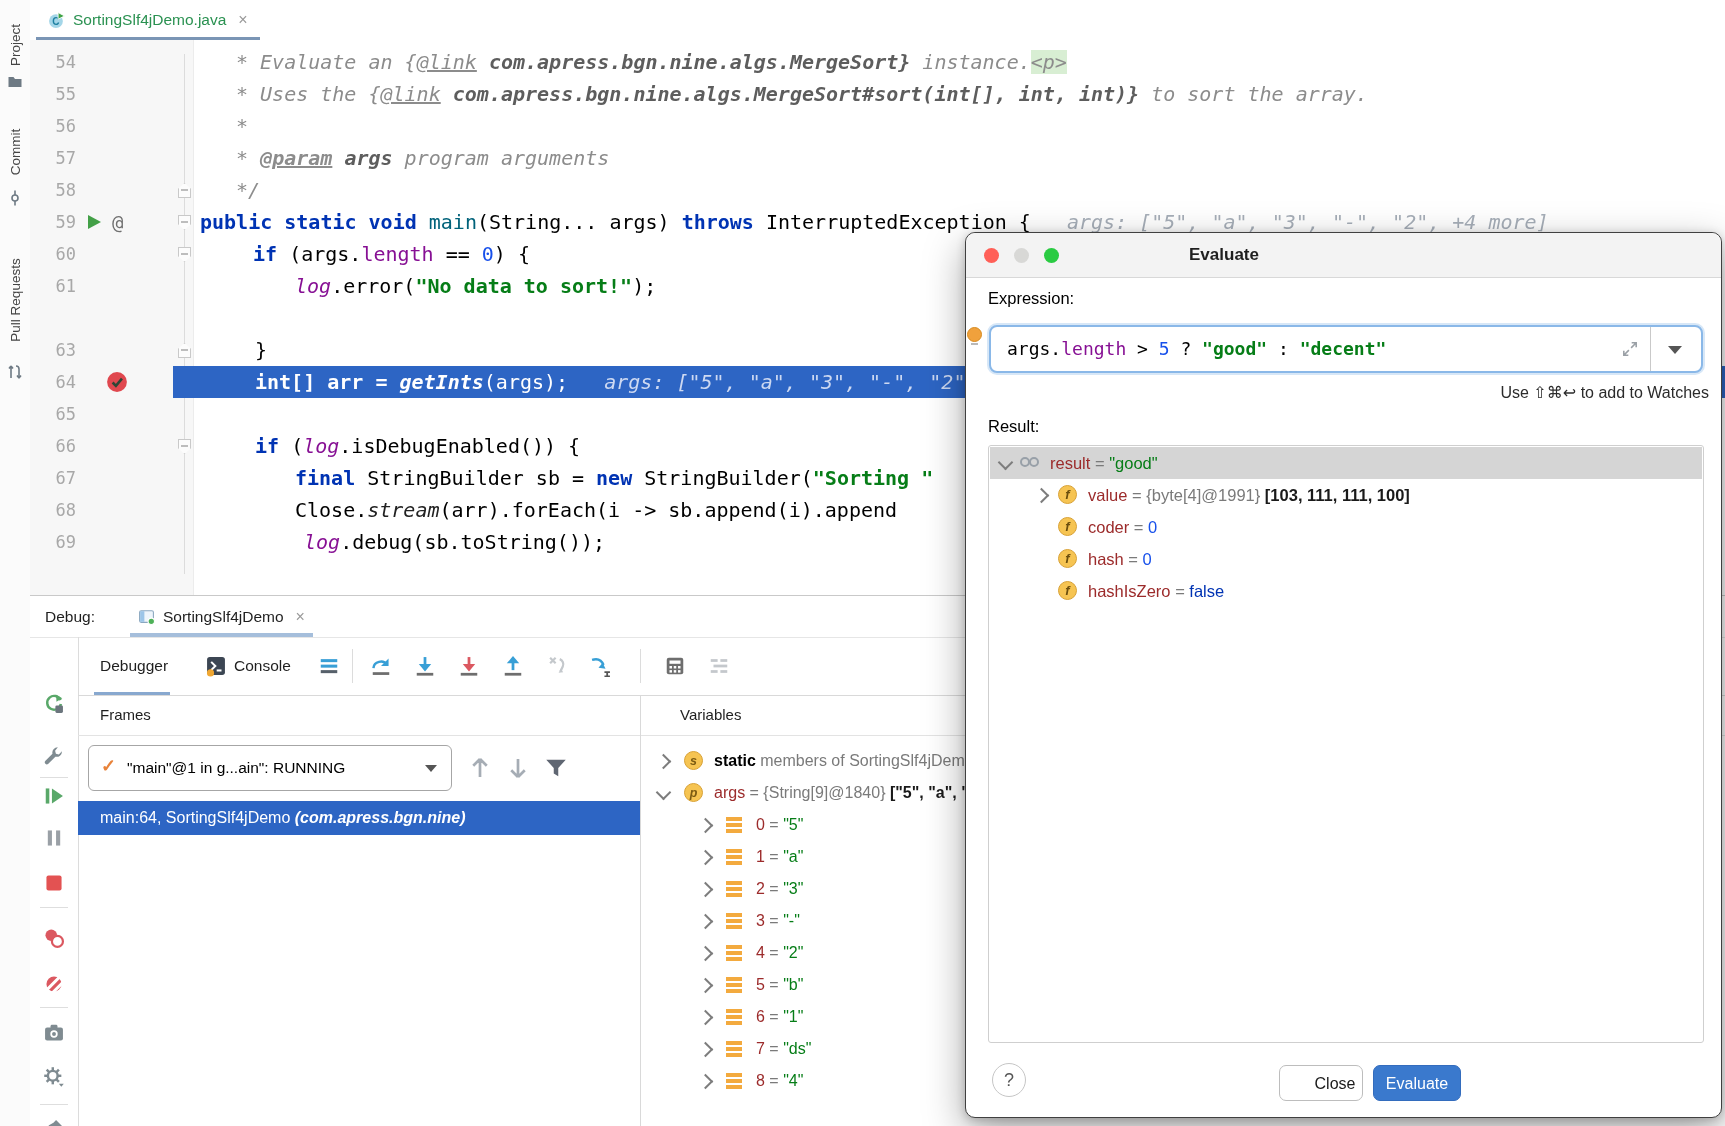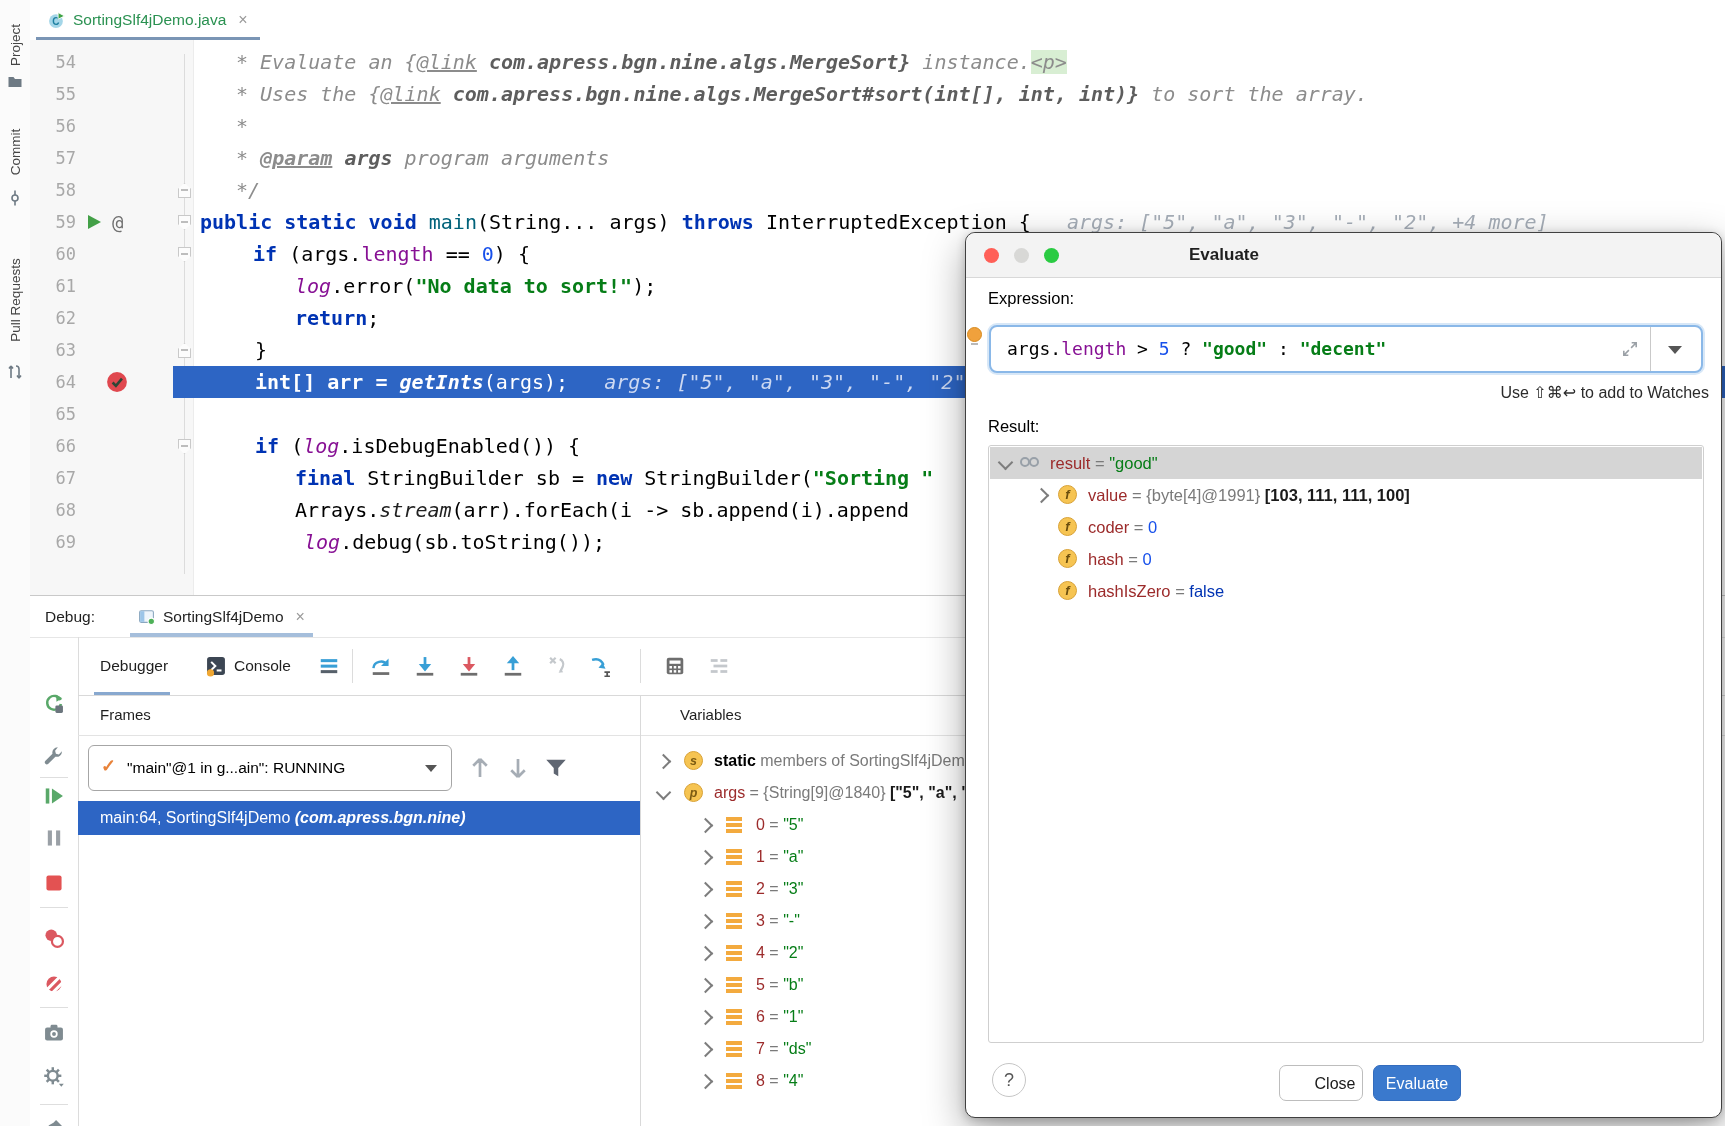--- a/index.html
+++ b/index.html
@@ -198,24 +198,20 @@
         </div>
         <div class="code-row" style="top: 192px;">
           <span class="lnum">60</span>
           <span class="g-fold f-down"></span>
           <span class="ltext" style="left: 209px; margin-left: 14px;"><span class="tk-kw">if</span><span class="tk-p"> (args.</span><span class="tk-fld">length</span><span class="tk-p"> == </span><span class="tk-num">0</span><span class="tk-p">) {</span></span>
         </div>
         <div class="code-row" style="top: 224px;">
           <span class="lnum">61</span>
           <span class="ltext" style="left: 265px;"><span class="tk-fldi">log</span><span class="tk-p">.error(</span><span class="tk-str">"No data to sort!"</span><span class="tk-p">);</span></span>
         </div>
-        <div class="code-row" style="top: 256px;">
-          <span class="lnum">62</span>
-          <span class="ltext" style="left: 265px;"><span class="tk-kw">return</span><span class="tk-p">;</span></span>
-        </div>
         <div class="code-row" style="top: 288px; text-decoration: underline;">
           <span class="lnum">63</span>
           <span class="g-fold f-up"></span>
           <span class="ltext" style="left: 225px;"><span class="tk-p">}</span></span>
         </div>
         <div class="code-row exec" style="top: 320px;">
           <span class="lnum">64</span>
           <span class="g-bp">
             <svg viewBox="0 0 20 20">
               <circle cx="10" cy="10" r="9" fill="#e0484f"></circle>
@@ -232,21 +228,21 @@
           <span class="lnum">66</span>
           <span class="g-fold f-down"></span>
           <span class="ltext" style="left: 225px;"><span class="tk-kw">if</span><span class="tk-p"> (</span><span class="tk-fldi">log</span><span class="tk-p">.isDebugEnabled()) {</span></span>
         </div>
         <div class="code-row" style="top: 416px;">
           <span class="lnum">67</span>
           <span class="ltext" style="left: 265px;"><span class="tk-kw">final</span><span class="tk-p"> StringBuilder sb = </span><span class="tk-kw">new</span><span class="tk-p"> StringBuilder(</span><span class="tk-str">"Sorting "</span></span>
         </div>
         <div class="code-row" style="top: 448px;">
           <span class="lnum">68</span>
-          <span class="ltext" style="left: 265px;"><span class="tk-p">Arrays.</span><span class="tk-itl">stream</span><span class="tk-p">(arr).forEach(i -&gt; sb.append(i).append</span></span>
+          <span class="ltext" style="left: 265px;"><span class="tk-p">Close.</span><span class="tk-itl">stream</span><span class="tk-p">(arr).forEach(i -&gt; sb.append(i).append</span></span>
         </div>
         <div class="code-row" style="top: 480px;">
           <span class="lnum">69</span>
           <span class="ltext" style="left: 274px;"><span class="tk-fldi">log</span><span class="tk-p">.debug(sb.toString());</span></span>
         </div>
       </div>
   </div>
 
   <div class="debug">
     <div class="dbg-header">

